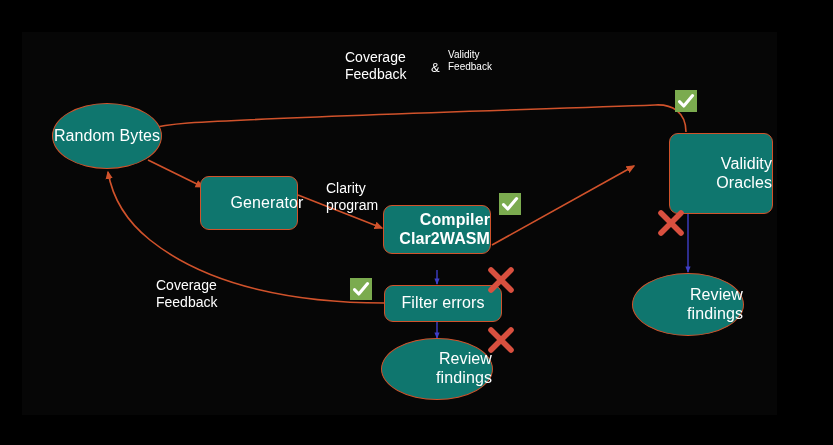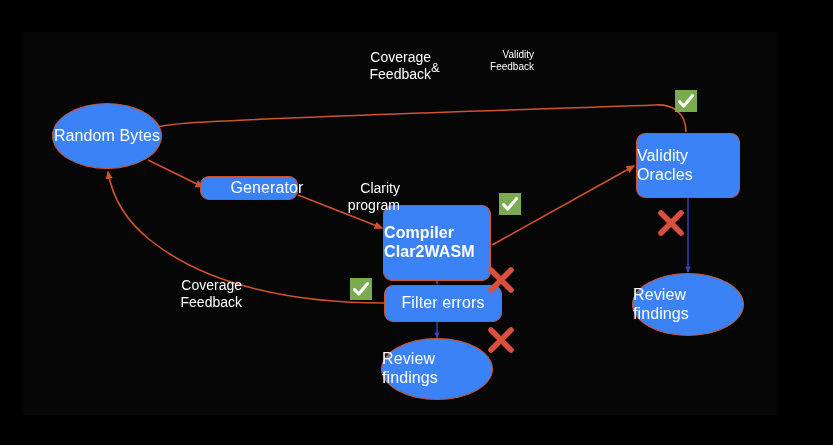--- a/index.html
+++ b/index.html
@@ -31,36 +31,36 @@
     position: absolute;
     left: 0;
     top: 0;
     width: 833px;
     height: 445px;
   }
   .node {
     position: absolute;
     box-sizing: border-box;
     border: 1.6px solid #D0522B;
-    background: #3b82f6;
+    background: #0f766e;
     color: #FFFFFF;
     display: flex;
     align-items: center;
     justify-content: center;
-    text-align: left;
+    text-align: right;
     line-height: 1.18;
     letter-spacing: 0.1px;
   }
   .node.ellipse { border-radius: 50%; }
   .node.rect { border-radius: 9px; }
   .node.bold { font-weight: bold; }
   .edge-label {
     position: absolute;
     color: #FFFFFF;
-    text-align: right;
+    text-align: left;
     line-height: 1.2;
     white-space: pre-line;
   }
   .amp {
     position: absolute;
     color: #FFFFFF;
   }
   .mark {
     position: absolute;
   }
@@ -103,26 +103,26 @@
     <path d="M 437 270 L 437 284" fill="none" stroke="#3F3FC8" stroke-width="1.4" marker-end="url(#arrow-blue)"></path>
 
     <path d="M 437 322 L 437 338" fill="none" stroke="#3F3FC8" stroke-width="1.4" marker-end="url(#arrow-blue)"></path>
 
     <path d="M 688 198 L 688 272" fill="none" stroke="#3F3FC8" stroke-width="1.4" marker-end="url(#arrow-blue)"></path>
   </svg>
 
   <div class="node ellipse" style="left:52px; top:103px; width:110px; height:66px; font-size:16px;">Random
 Bytes</div>
 
-  <div class="node rect" style="left:200px; top:176px; width:98px; height:24px; font-size:16px;padding-left:36px;">Generator</div>
+  <div class="node rect" style="left:200px; top:176px; width:98px; height:54px; font-size:16px;padding-left:36px;">Generator</div>
 
-  <div class="node rect bold" style="left:383px; top:205px; width:108px; height:76px; font-size:16px;">Compiler
+  <div class="node rect bold" style="left:383px; top:205px; width:108px; height:49px; font-size:16px;">Compiler
 Clar2WASM</div>
 
-  <div class="node rect" style="left:636px; top:133px; width:104px; height:65px; font-size:16px;">Validity
+  <div class="node rect" style="left:669px; top:133px; width:104px; height:81px; font-size:16px;">Validity
 Oracles</div>
 
   <div class="node rect" style="left:384px; top:285px; width:118px; height:37px; font-size:16px;">Filter errors</div>
 
   <div class="node ellipse" style="left:381px; top:338px; width:112px; height:62px; font-size:16px;">Review
 findings</div>
 
   <div class="node ellipse" style="left:632px; top:273px; width:112px; height:63px; font-size:16px;">Review
 findings</div>
 

